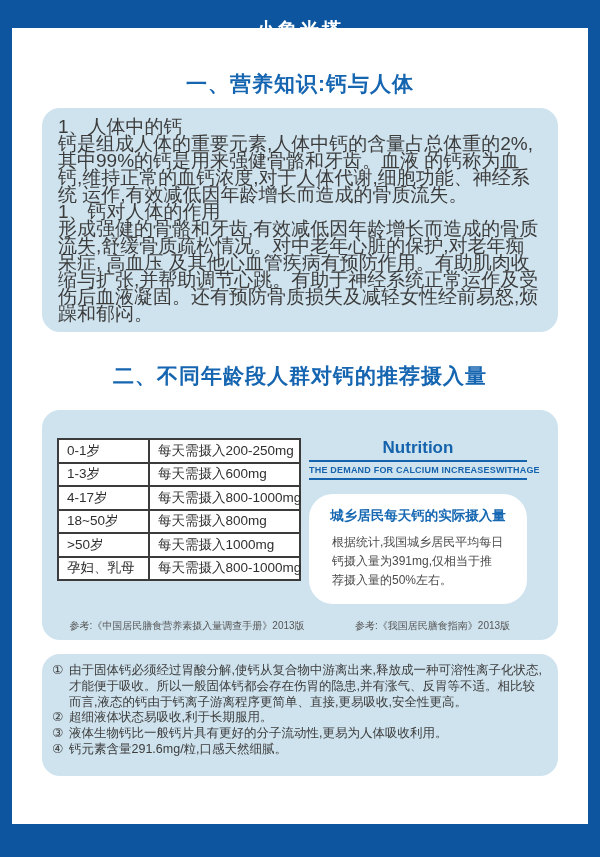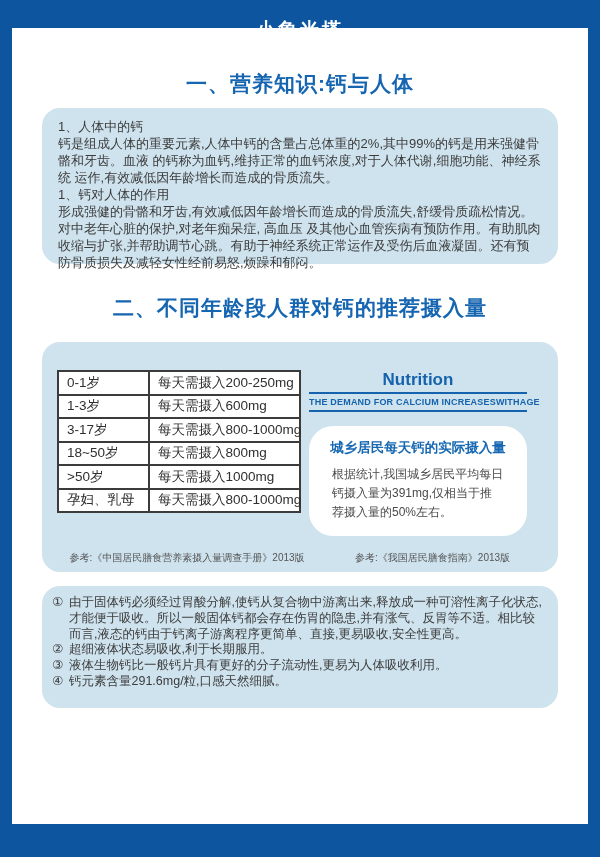--- a/index.html
+++ b/index.html
@@ -9,21 +9,21 @@
   .topbar{position:absolute;left:0;top:0;width:100%;height:28px;display:flex;align-items:center;justify-content:center;margin-top:16px;}
   .brand{color:#ffffff;font-size:19px;font-weight:800;letter-spacing:3px;line-height:28px;}
   .footer{position:absolute;left:0;bottom:0;width:100%;height:33px;background:#0d569f;}
 
   .sec-title{margin:0;text-align:center;color:#1565b1;font-weight:800;font-size:21px;line-height:28px;letter-spacing:1px;}
   .t1{margin-top:42px;}
   .t2{margin-top:30px;}
   .t3{margin-top:32px;}
 
   .panel{width:516px;margin:0 auto;background:#cfe3ee;border-radius:18px;box-sizing:border-box;color:#3c3c3c;}
-  .panel1{margin-top:10px;height:156px;padding:10px 16px;font-size:13px;line-height:17px;}
+  .panel1{margin-top:10px;height:224px;padding:10px 16px;font-size:19px;line-height:17px;}
   .panel1 p{margin:0;}
   .panel3{margin-top:14px;height:122px;padding:9px 12px 9px 10px;font-size:12.5px;line-height:15.8px;}
 
   .panel2{margin-top:20px;height:230px;padding:28px 10px 0 15px;}
   .cols{display:flex;align-items:flex-start;}
   .intake-table{border-collapse:collapse;width:244px;table-layout:fixed;}
   .intake-table td{border:2px solid #3b3b3b;background:#ffffff;height:21.5px;font-size:13.5px;color:#2f2f2f;padding:0 4px 0 8px;white-space:nowrap;}
   .intake-table td.age{width:77px;}
   .nut{width:218px;margin-left:8px;}
   .nut-title{text-align:center;color:#1563ad;font-weight:800;font-size:17px;line-height:19px;padding-bottom:3px;border-bottom:2px solid #1563ad;}
@@ -69,21 +69,21 @@
           <tbody>
             <tr>
               <td class="age">0-1岁</td>
               <td>每天需摄入200-250mg</td>
             </tr>
             <tr>
               <td class="age">1-3岁</td>
               <td>每天需摄入600mg</td>
             </tr>
             <tr>
-              <td class="age">3-17岁</td>
+              <td class="age">4-17岁</td>
               <td>每天需摄入800-1000mg</td>
             </tr>
             <tr>
               <td class="age">18~50岁</td>
               <td>每天需摄入800mg</td>
             </tr>
             <tr>
               <td class="age">&gt;50岁</td>
               <td>每天需摄入1000mg</td>
             </tr>

